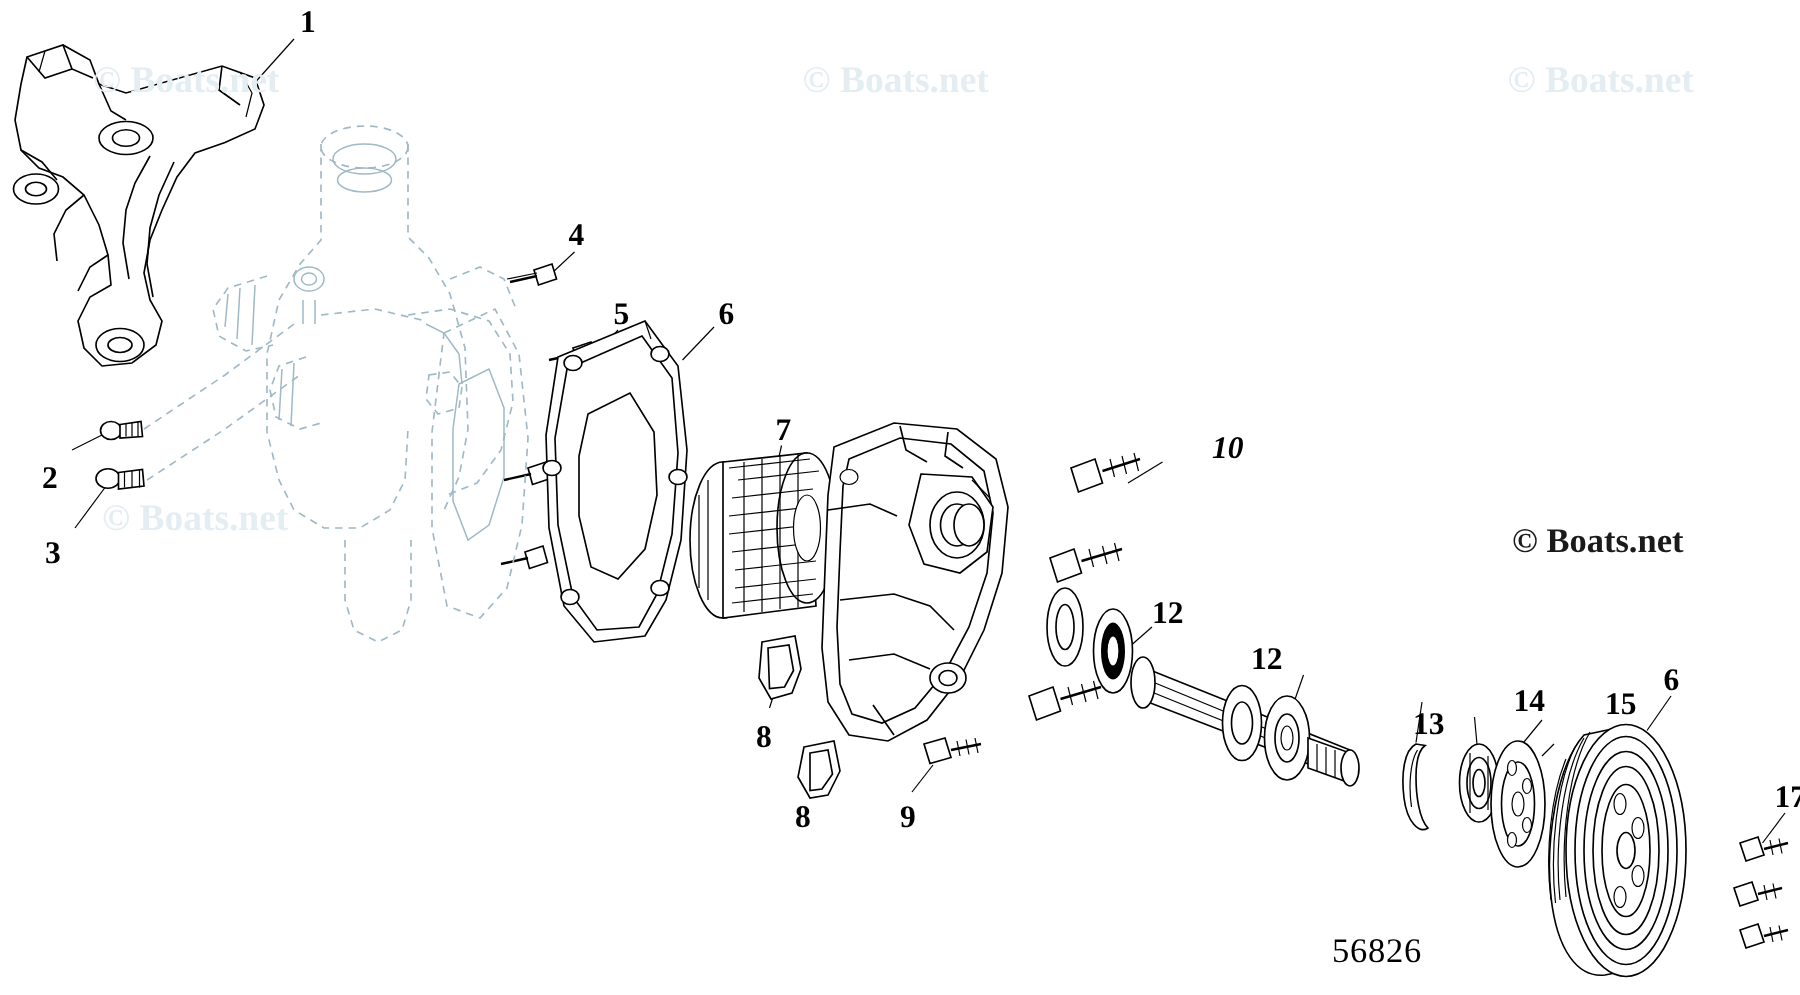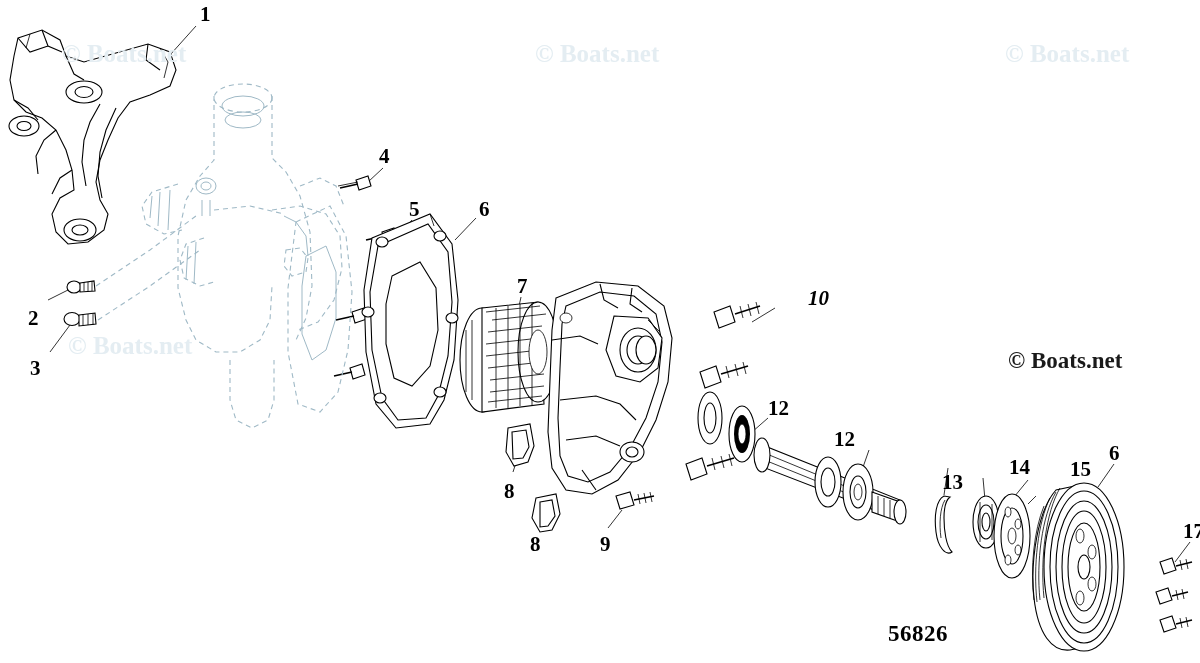--- a/index.html
+++ b/index.html
@@ -30,21 +30,21 @@
     font-size: 21px;
     font-weight: 700;
     color: #000000;
     line-height: 1;
     white-space: nowrap;
   }
   .part-number {
     position: absolute;
     font-family: "Liberation Serif", serif;
     font-size: 23px;
-    font-weight: 700;
+    font-weight: 400;
     color: #000000;
     letter-spacing: 0.5px;
   }
   .watermark {
     position: absolute;
     font-family: "Liberation Serif", serif;
     font-weight: 700;
     white-space: nowrap;
     user-select: none;
   }

